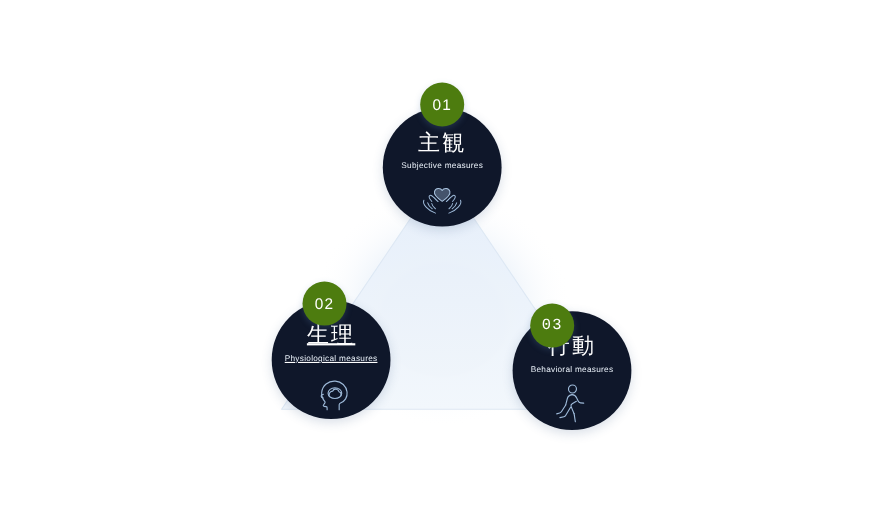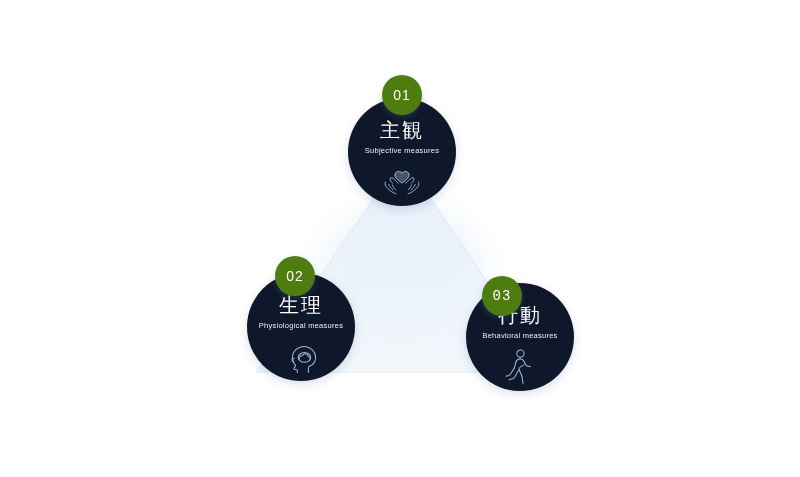--- a/index.html
+++ b/index.html
@@ -39,21 +39,21 @@
     height: 108px;
     border-radius: 50%;
     background: #0f172a;
     color: #ffffff;
     display: flex;
     flex-direction: column;
     align-items: center;
     box-shadow: 0 3px 10px rgba(45,79,124,0.18);
   }
   .node-1 { left: 348px; top:  98px; }
-  .node-2 { left: 247px; top: 273px; }
+  .node-2 { left: 247px; top: 273px; text-decoration: underline; }
   .node-3 { left: 466px; top: 283px; }
 
   .node-title {
     font-size: 20px;
     line-height: 20px;
     letter-spacing: 2px;
     font-weight: 400;
     color: #ffffff;
     margin-top: 22px;
     white-space: nowrap;

